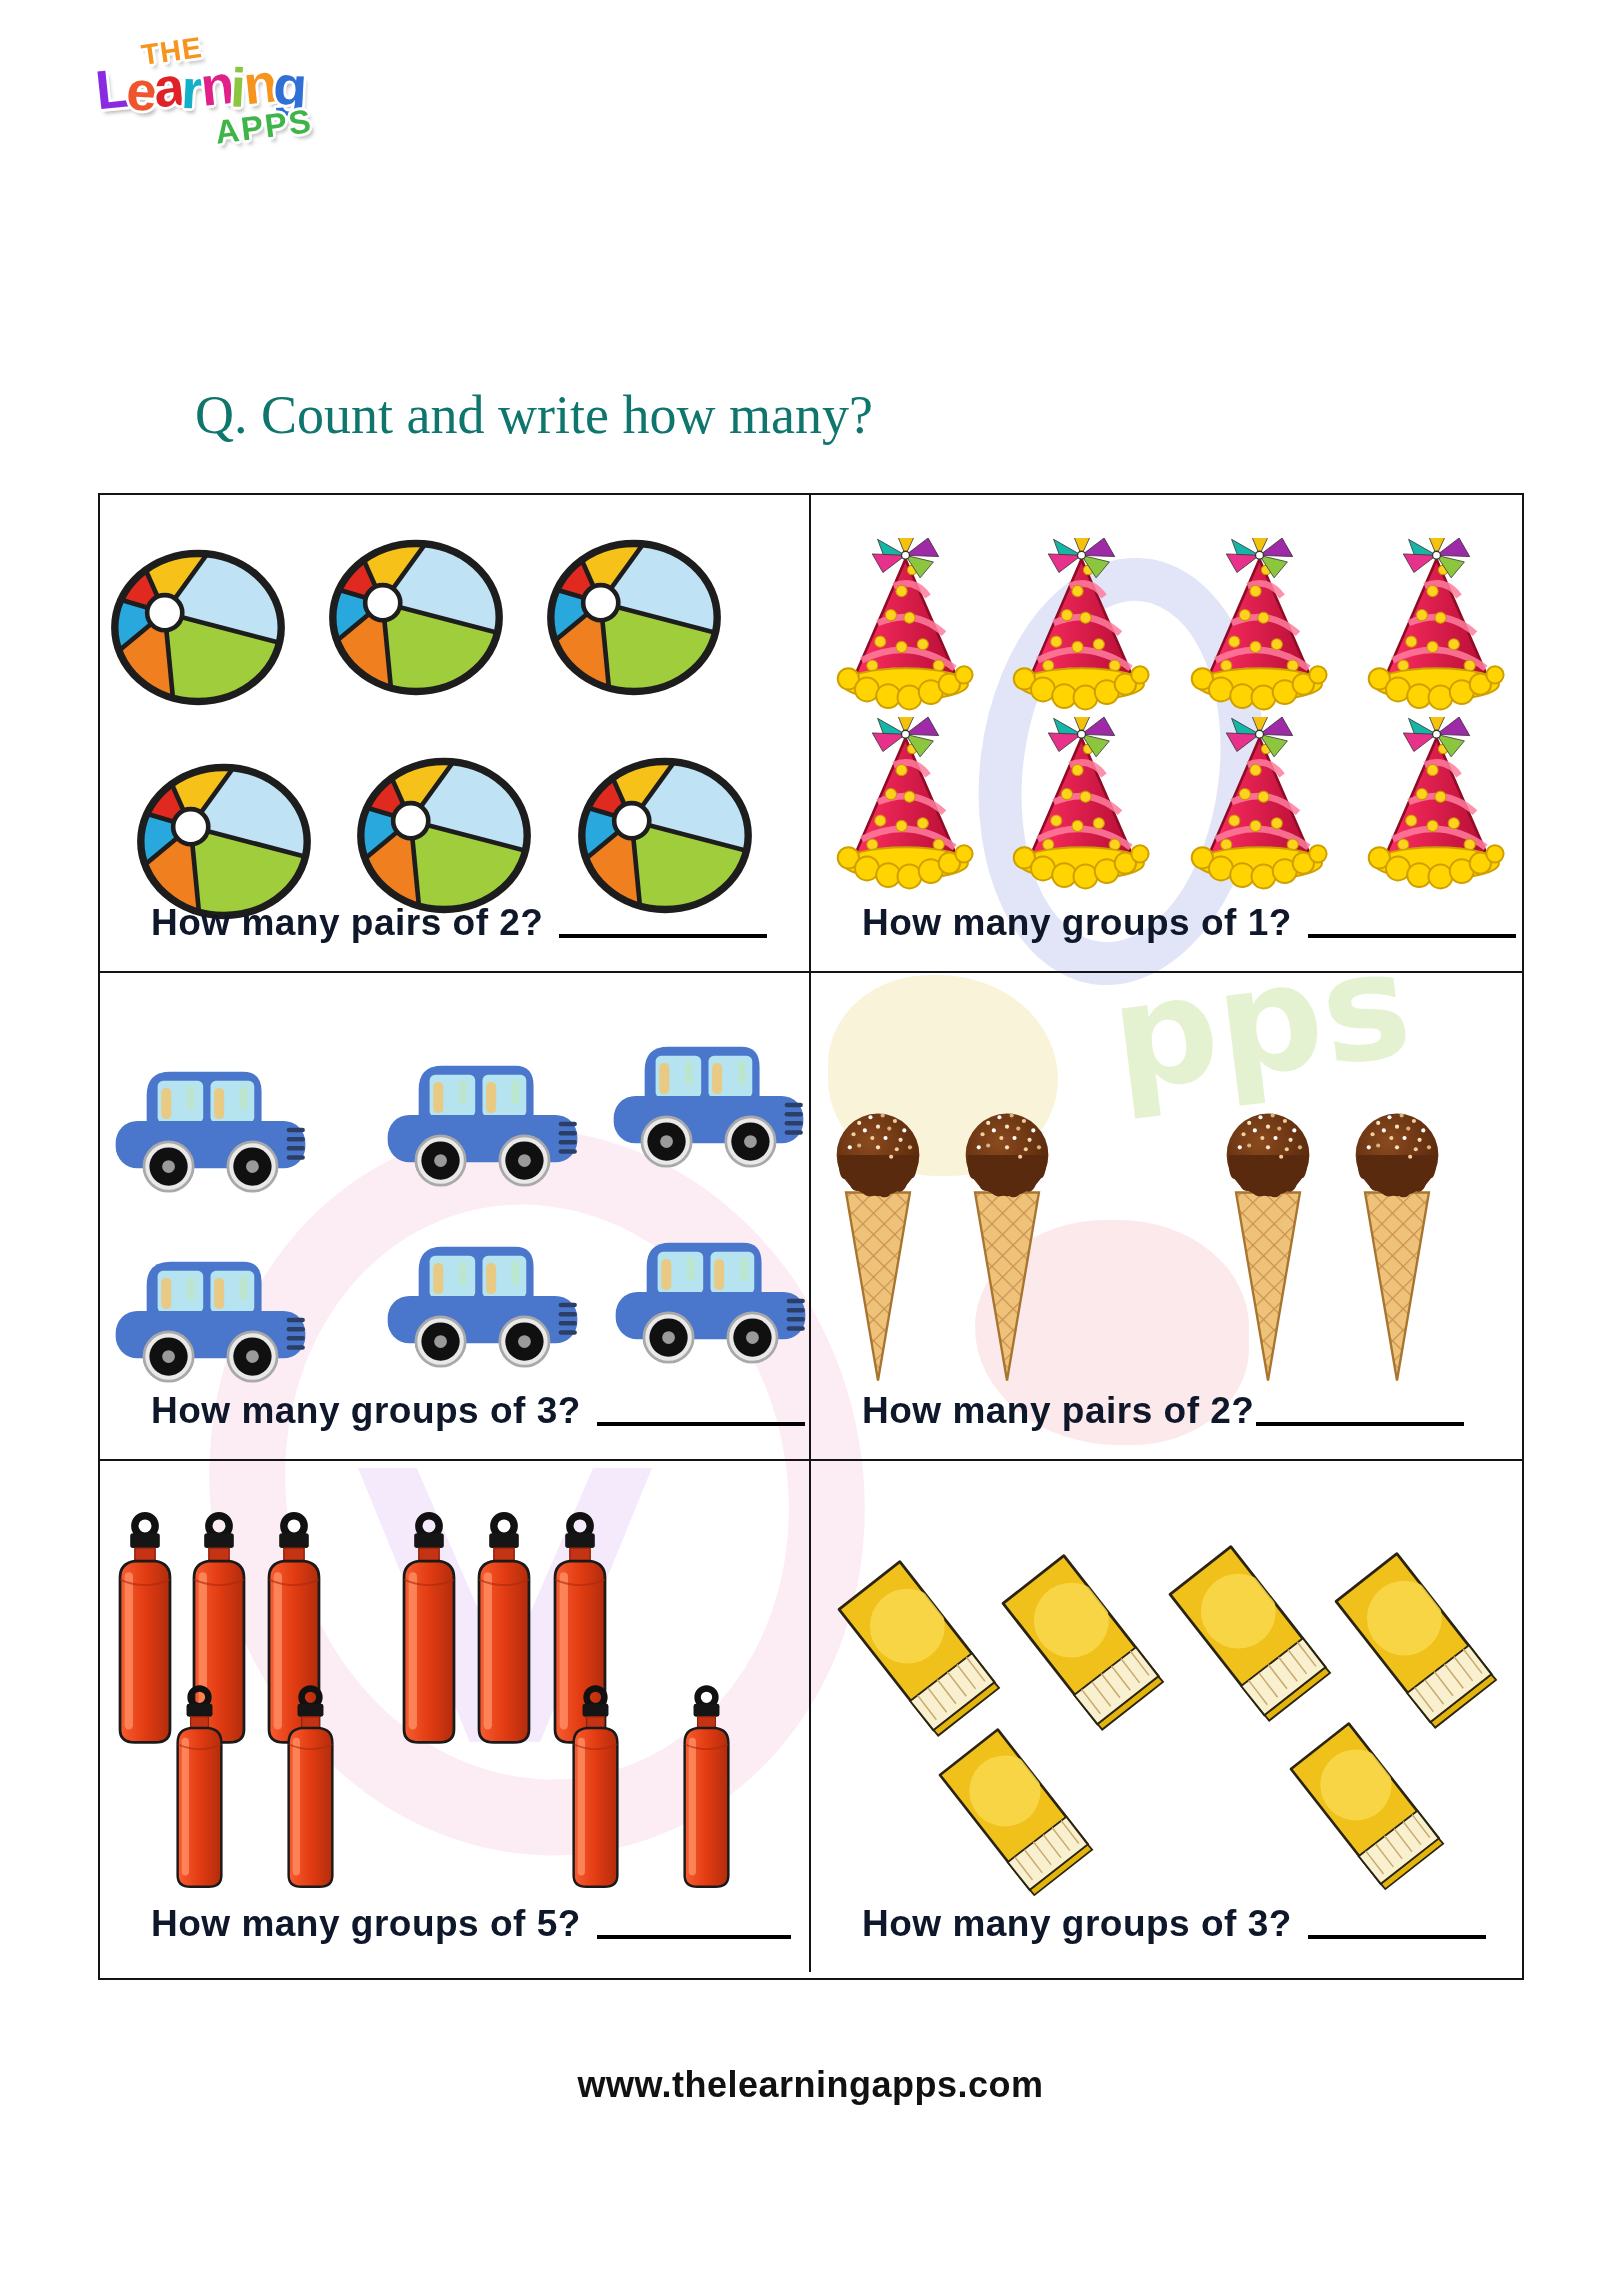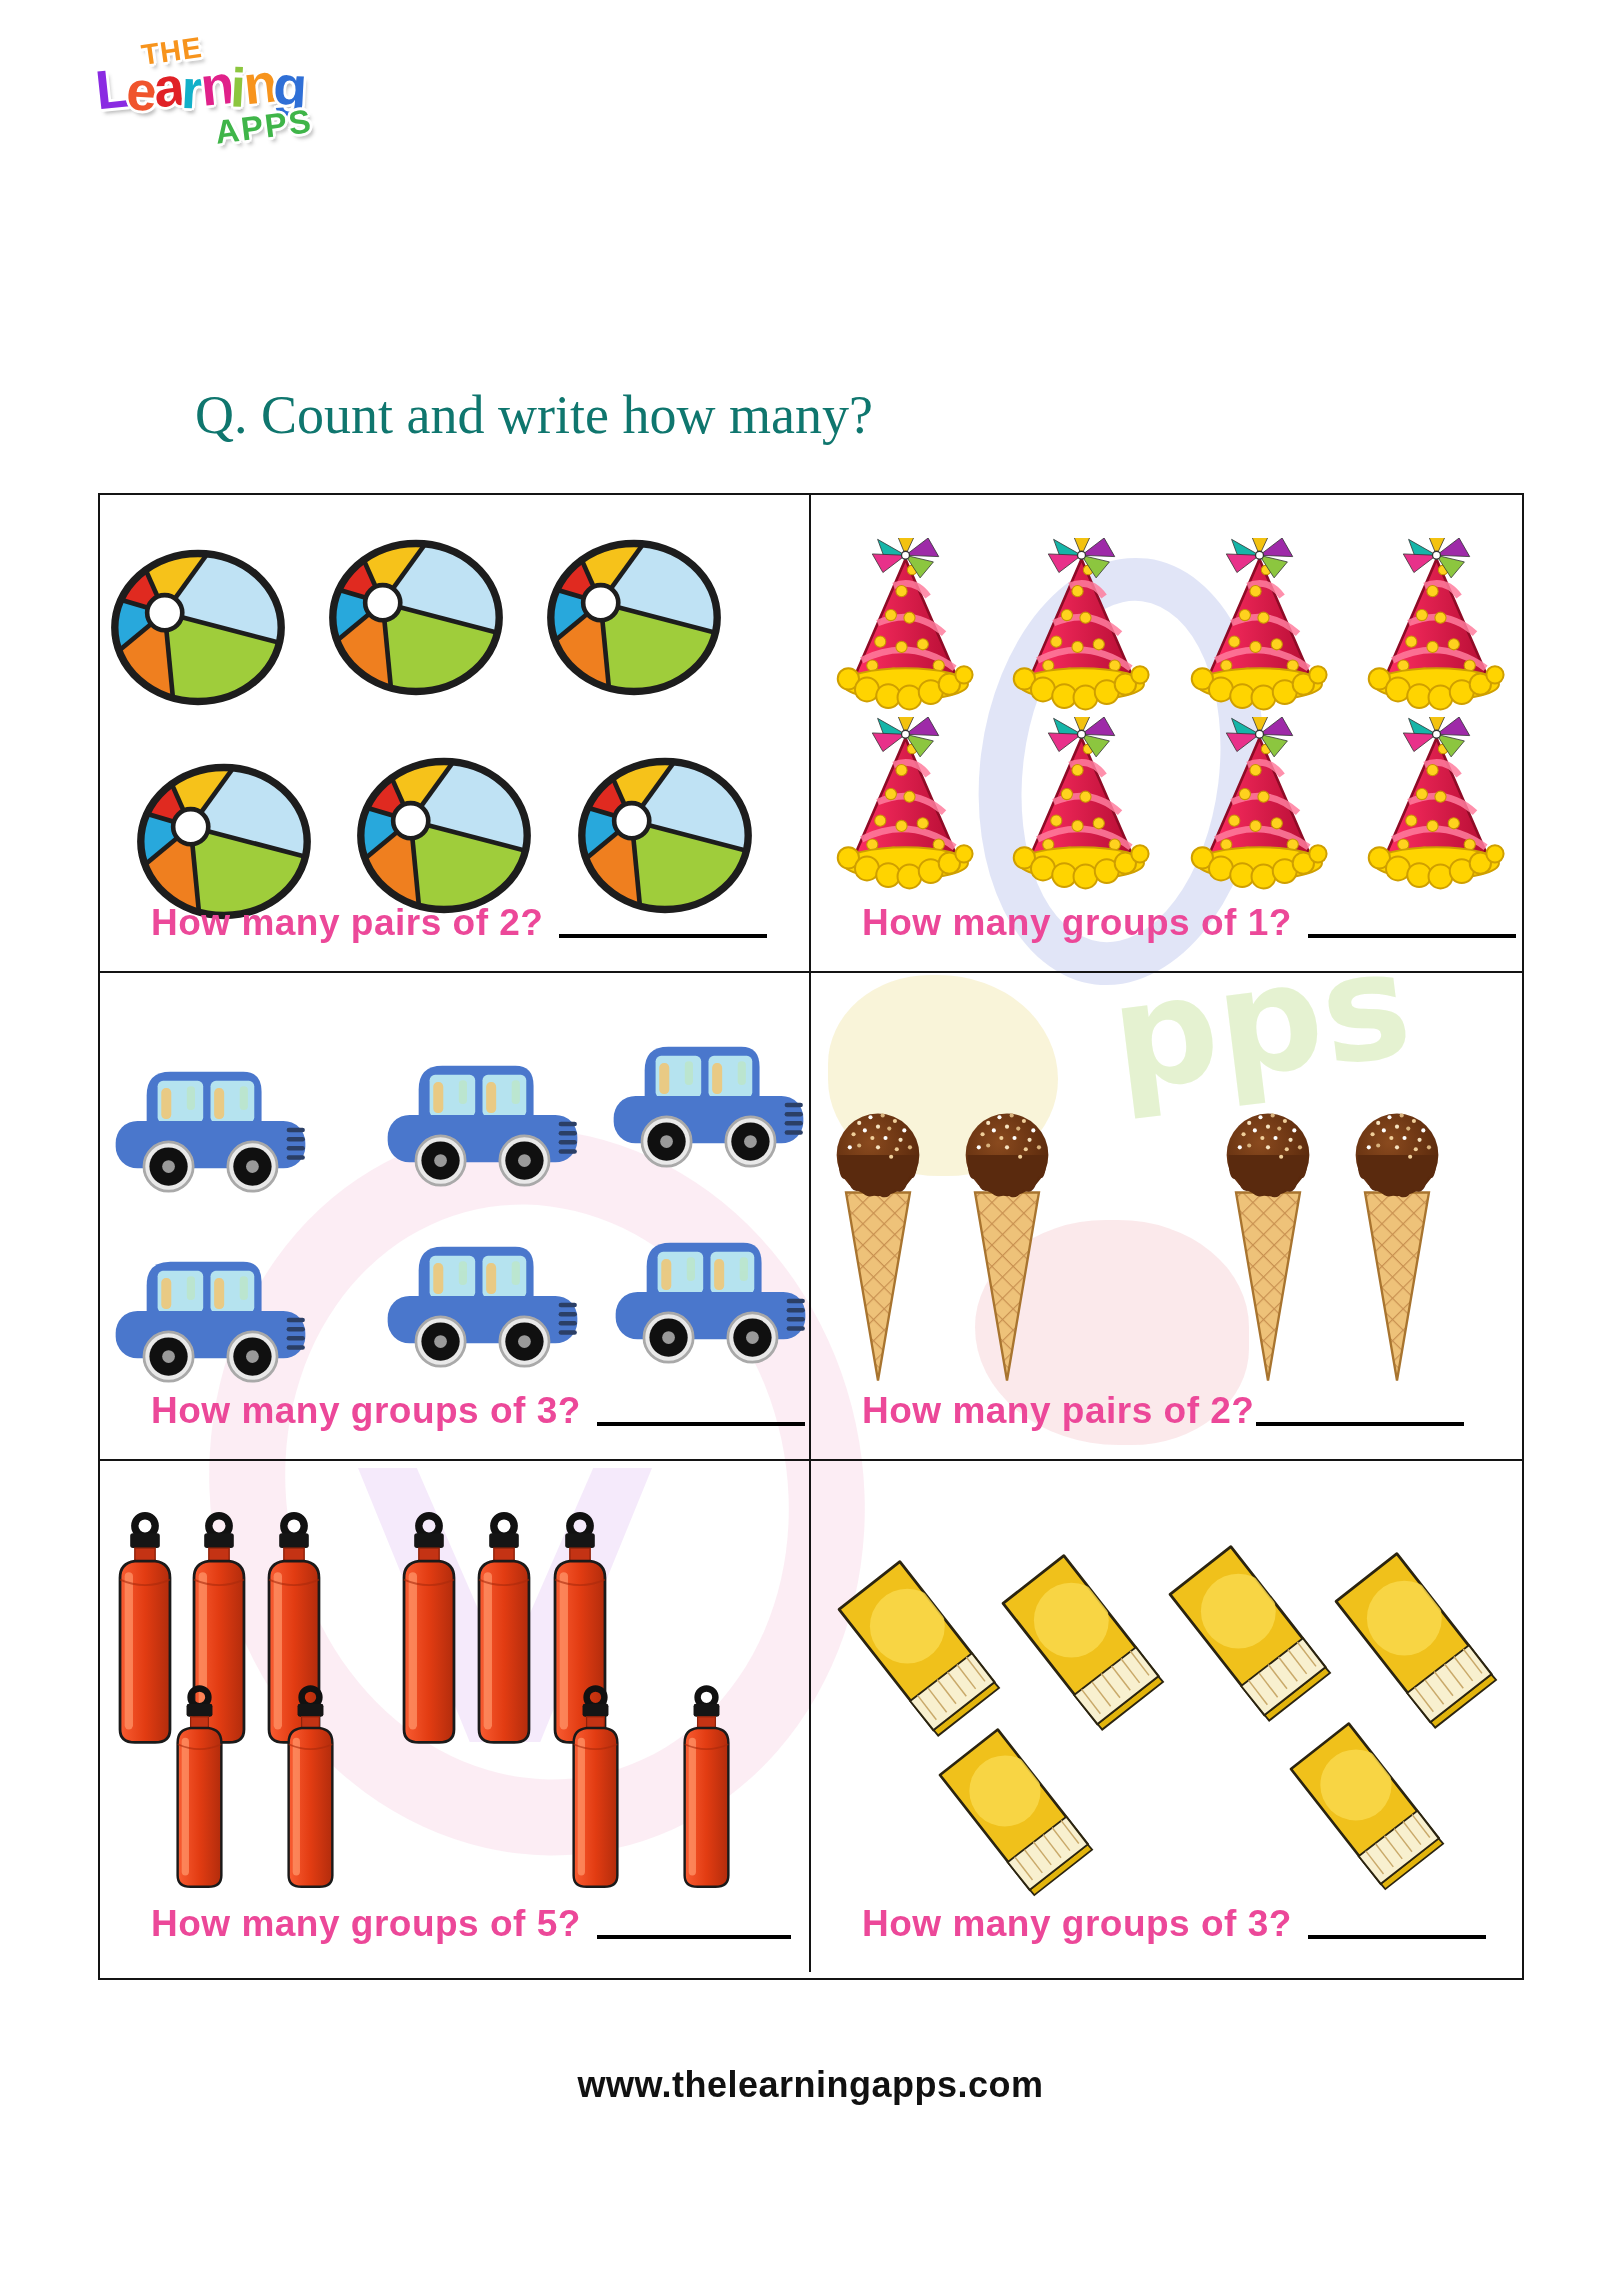--- a/index.html
+++ b/index.html
@@ -38,21 +38,21 @@
         clip-path:polygon(0 0,20% 0,50% 74%,80% 0,100% 0,62% 100%,38% 100%);}
   
   .grid{position:absolute;left:98px;top:493px;width:1422px;height:1483px;border:2.9px solid #141414;
         display:grid;grid-template-columns:711px 712px;grid-template-rows:478px 488px 511px;z-index:2;}
   .cell{position:relative;border-right:2.9px solid #141414;border-bottom:2.9px solid #141414;}
   .cell:nth-child(2n){border-right:none;}
   .cell:nth-child(5),.cell:nth-child(6){border-bottom:none;padding-left:24px;}
   .stage{position:absolute;inset:0;}
   .item{position:absolute;}
   .q{position:absolute;left:51px;bottom:27.4px;display:flex;align-items:flex-end;gap:15.7px;z-index:3;}
-  .q .q-text{font-size:37px;font-weight:700;letter-spacing:0.5px;color:#ec4899;white-space:nowrap;}
+  .q .q-text{font-size:37px;font-weight:700;letter-spacing:0.5px;color:#0f172a;white-space:nowrap;}
   .q .blank{display:inline-block;width:208px;height:5.9px;border-bottom:4.9px solid #000;margin-bottom:5.9px;}
   .q.tight{gap:2px;}
   .q .blank.short{width:178px;}
   .q .blank.mid{width:194px;}
   
   .footer{position:absolute;left:0;top:2064px;width:100%;text-align:center;
         font-size:36px;font-weight:bold;letter-spacing:0.5px;color:#111;}
   svg{display:block;overflow:visible;}
 </style>
 </head>

